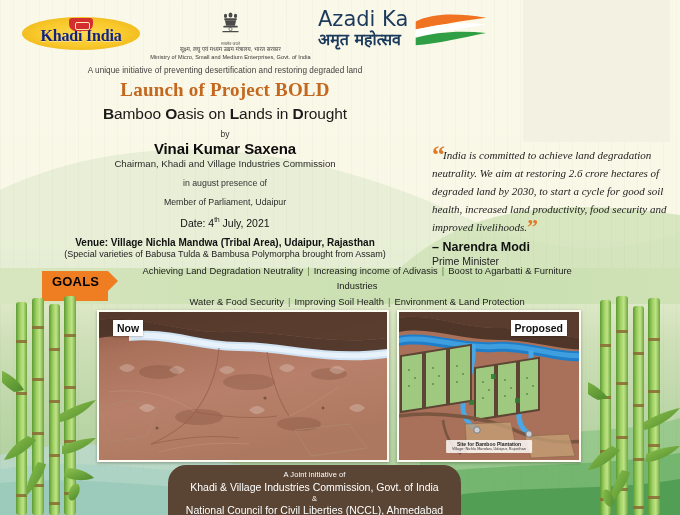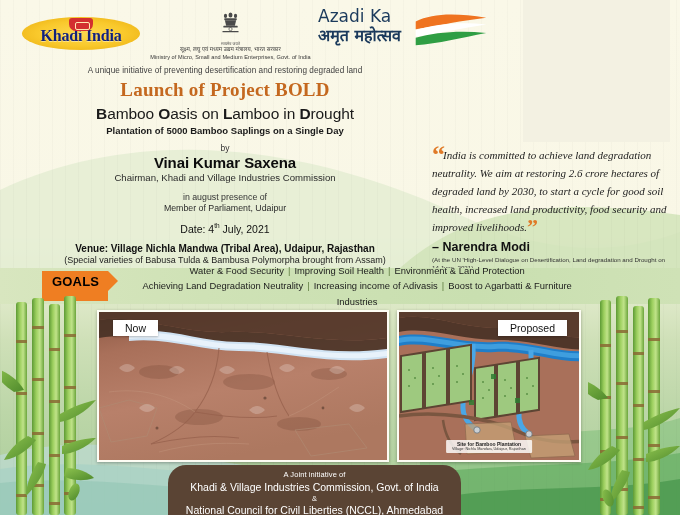--- a/index.html
+++ b/index.html
@@ -71,21 +71,21 @@
     letter-spacing: 0.05px; white-space: nowrap; transform: scale(1.55); transform-origin: center top;
   }
   #ministry .m-hi { margin-top: 2px; }
   #ministry .m-en { margin-top: 3px; }
   #emblem-cap { font-size: 2.6px; color:#444; transform: scale(1.5); transform-origin:center top; }
 
   
   #azadi { position: absolute; left: 318px; top: 8px; width: 175px; height: 48px; }
   #azadi .az-en {
     font-family: "DejaVu Sans", sans-serif;
-    font-size: 17px; color: #1b3a5c; font-weight: 400; letter-spacing: 0px; line-height: 1.05;
+    font-size: 21px; color: #1b3a5c; font-weight: 400; letter-spacing: 0px; line-height: 1.05;
   }
   #azadi .az-hi {
     font-family: "DejaVu Sans", sans-serif;
     font-size: 16px; color: #1b3a5c; font-weight: 600; line-height: 1.1; margin-top: 1px;
   }
   #azadi-flag { position: absolute; right: 4px; top: 4px; width: 78px; height: 40px; }
 
   
   #modi-photo {
     position: absolute; right: 10px; top: 0px; width: 147px; height: 142px;
@@ -108,21 +108,21 @@
     font-size: 15.5px; color: #1a1a1a; font-weight: 500; margin-top: 4px; line-height: 1.1;
     letter-spacing: -0.1px;
   }
   .subtitle b { font-weight: bold; }
   .plantation { font-size: 9.5px; font-weight: bold; color: #1a1a1a; margin-top: 3px; }
   .by { font-size: 8.5px; color: #333; margin-top: 7px; }
   .person-name { font-size: 15px; font-weight: bold; color: #0c0c0c; margin-top: 1px; letter-spacing: -0.1px; }
   .person-role { font-size: 9.6px; color: #2b2b2b; margin-top: 1px; }
   .presence { font-size: 8.8px; color: #333; margin-top: 9px; }
   .person-name2 { font-size: 12.5px; font-weight: bold; color: #0c0c0c; margin-top: 1px; }
-  .person-role2 { font-size: 8.8px; color: #2b2b2b; margin-top: 1px; }
+  .person-role2 { font-size: 8.8px; color: #2b2b2b; margin-top: 9px; }
   .date { font-size: 10.5px; color: #111; margin-top: 9px; }
   .date sup { font-size: 6.5px; }
   .venue { font-size: 10px; font-weight: bold; color: #111; margin-top: 9px; }
   .venue-sub { font-size: 9px; color: #222; margin-top: 1px; }
 
   
   #quote { position: absolute; left: 432px; top: 145px; width: 238px; z-index: 6; }
   .qmark {
     font-family: "Liberation Serif", serif; font-size: 26px; color: #e07a28;
     font-weight: bold; line-height: 0.5; vertical-align: -4px; letter-spacing: -2px;
@@ -159,21 +159,21 @@
   
   #photos { position: absolute; left: 0; top: 304px; width: 680px; height: 170px; z-index: 6; }
   .photo-frame {
     position: absolute; top: 6px; border: 2px solid #fdfdf4;
     overflow: hidden; box-shadow: 0 1px 3px rgba(0,0,0,0.3);
   }
   #photo-now { left: 97px; width: 292px; height: 152px; }
   #photo-proposed { left: 397px; width: 184px; height: 152px; }
   .photo-label {
     position: absolute; background: #fff; color: #111;
-    font-size: 10.5px; font-weight: normal; padding: 2px 12px; z-index: 3;
+    font-size: 10.5px; font-weight: bold; padding: 2px 4px; z-index: 3;
     box-shadow: 0 1px 2px rgba(0,0,0,0.25);
   }
   #label-now { left: 14px; top: 8px; }
   #label-proposed { right: 12px; top: 8px; }
   .photo-caption {
     position: absolute; left: 50%; transform: translateX(-50%);
     bottom: 7px; background: rgba(255,255,255,0.82);
     padding: 1px 6px; text-align: center; z-index: 3; border-radius: 1px;
   }
   .photo-caption .pc1 { font-size: 5px; font-weight: bold; color: #222; line-height: 1.3; }
@@ -293,49 +293,49 @@
         <ellipse cx="45" cy="58" rx="4" ry="7" fill="#c9966b"></ellipse>
         <ellipse cx="103" cy="58" rx="4" ry="7" fill="#c9966b"></ellipse>
       </svg>
     </div>
   </div>
 
   <div id="maintext">
     <div class="tagline">A unique initiative of preventing desertification and restoring degraded land</div>
     <div class="title-bold">Launch of Project BOLD</div>
     <div class="subtitle">
-      <b>B</b><span>amboo </span><b>O</b><span>asis on </span><b>L</b><span>amboo in </span><b>D</b><span>rought</span>
-    </div>
-    <div class="plantation">Plantation of 5000 Bamboo Saplings on a Single Day</div>
+      <b>B</b><span>amboo </span><b>O</b><span>asis on </span><b>L</b><span>ands in </span><b>D</b><span>rought</span>
+    </div>
     <div class="by">by</div>
     <div class="person-name">Vinai Kumar Saxena</div>
     <div class="person-role">Chairman, Khadi and Village Industries Commission</div>
     <div class="presence">in august presence of</div>
     <div class="person-role2">Member of Parliament, Udaipur</div>
     <div class="date"><span>Date: 4</span><sup>th</sup><span> July, 2021</span></div>
     <div class="venue">Venue: Village Nichla Mandwa (Tribal Area), Udaipur, Rajasthan</div>
     <div class="venue-sub">(Special varieties of Babusa Tulda &amp; Bambusa Polymorpha brought from Assam)</div>
   </div>
 
   <div id="quote">
     <div>
       <span class="qmark">“</span><span class="quote-text">India is committed to achieve land degradation neutrality. We aim at restoring 2.6 crore hectares of degraded land by 2030, to start a cycle for good soil health, increased land productivity, food security and improved livelihoods.</span><span class="qmark close">”</span>
     </div>
     <div class="quote-author">– Narendra Modi</div>
+    <div class="quote-title">Prime Minister</div>
     <div class="quote-note">(At the UN 'High-Level Dialogue on Desertification, Land degradation and Drought on 14 June, 2021)</div>
   </div>
 
   <div id="goals-band">
     <div id="goals-tag">GOALS</div>
     <div id="goals-list">
       <div class="goals-row">
-        <span>Water &amp; Food Security</span><span class="sep">|</span><span>Improving Soil Health</span><span class="sep">|</span><span>Environment &amp; Land Protection</span>
+        <span>Achieving Land Degradation Neutrality</span><span class="sep">|</span><span>Increasing income of Adivasis</span><span class="sep">|</span><span>Boost to Agarbatti &amp; Furniture Industries</span>
       </div>
       <div class="goals-row">
-        <span>Achieving Land Degradation Neutrality</span><span class="sep">|</span><span>Increasing income of Adivasis</span><span class="sep">|</span><span>Boost to Agarbatti &amp; Furniture Industries</span>
+        <span>Water &amp; Food Security</span><span class="sep">|</span><span>Improving Soil Health</span><span class="sep">|</span><span>Environment &amp; Land Protection</span>
       </div>
     </div>
   </div>
 
   <div id="photos">
 
     <div class="photo-frame" id="photo-now">
       <svg width="288" height="148" viewBox="0 0 288 148">
         <defs>
           <linearGradient id="soil" x1="0" y1="0" x2="0.4" y2="1">

